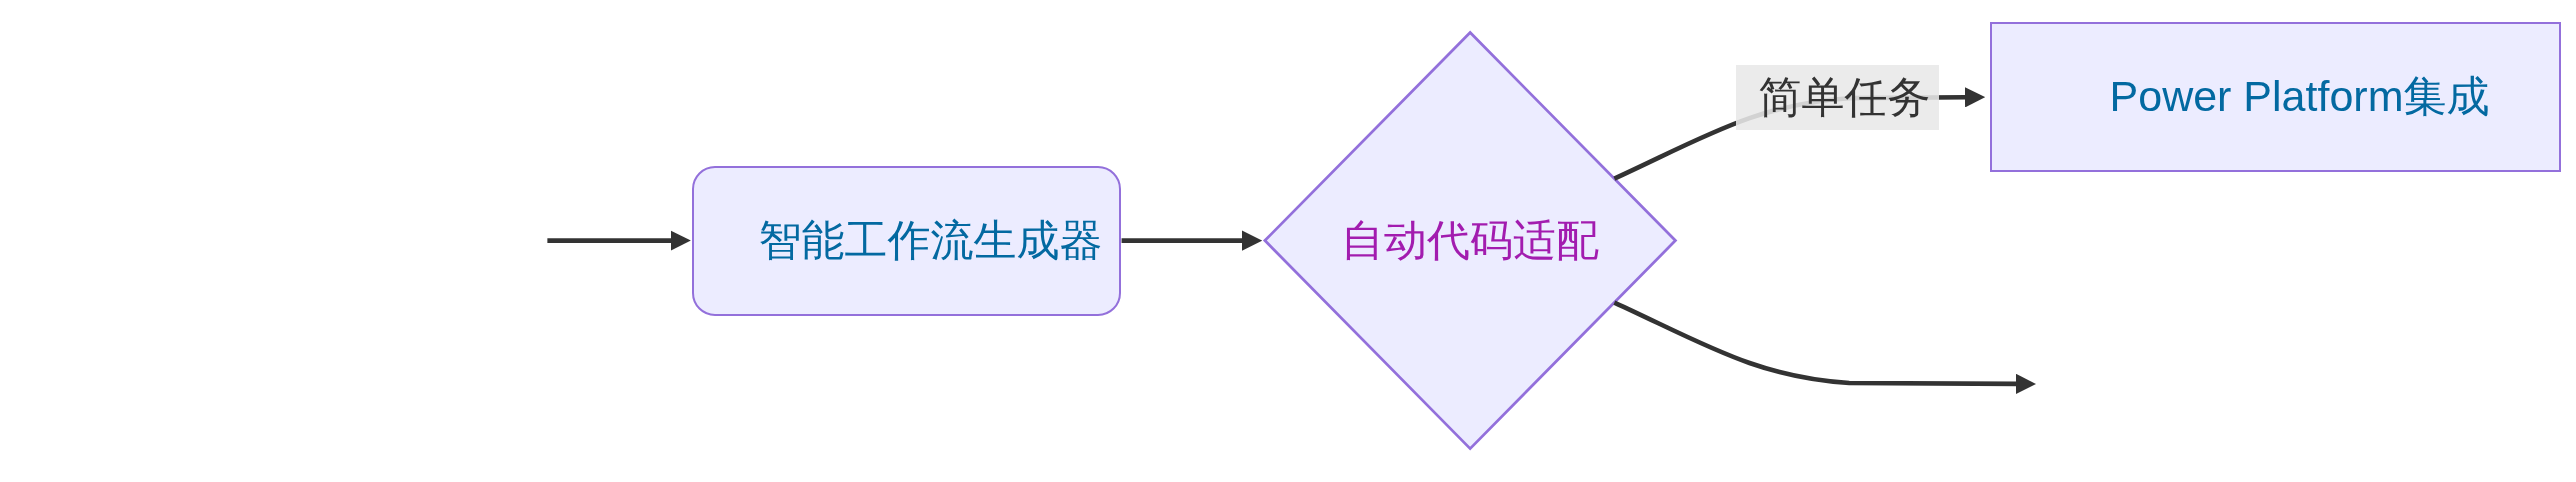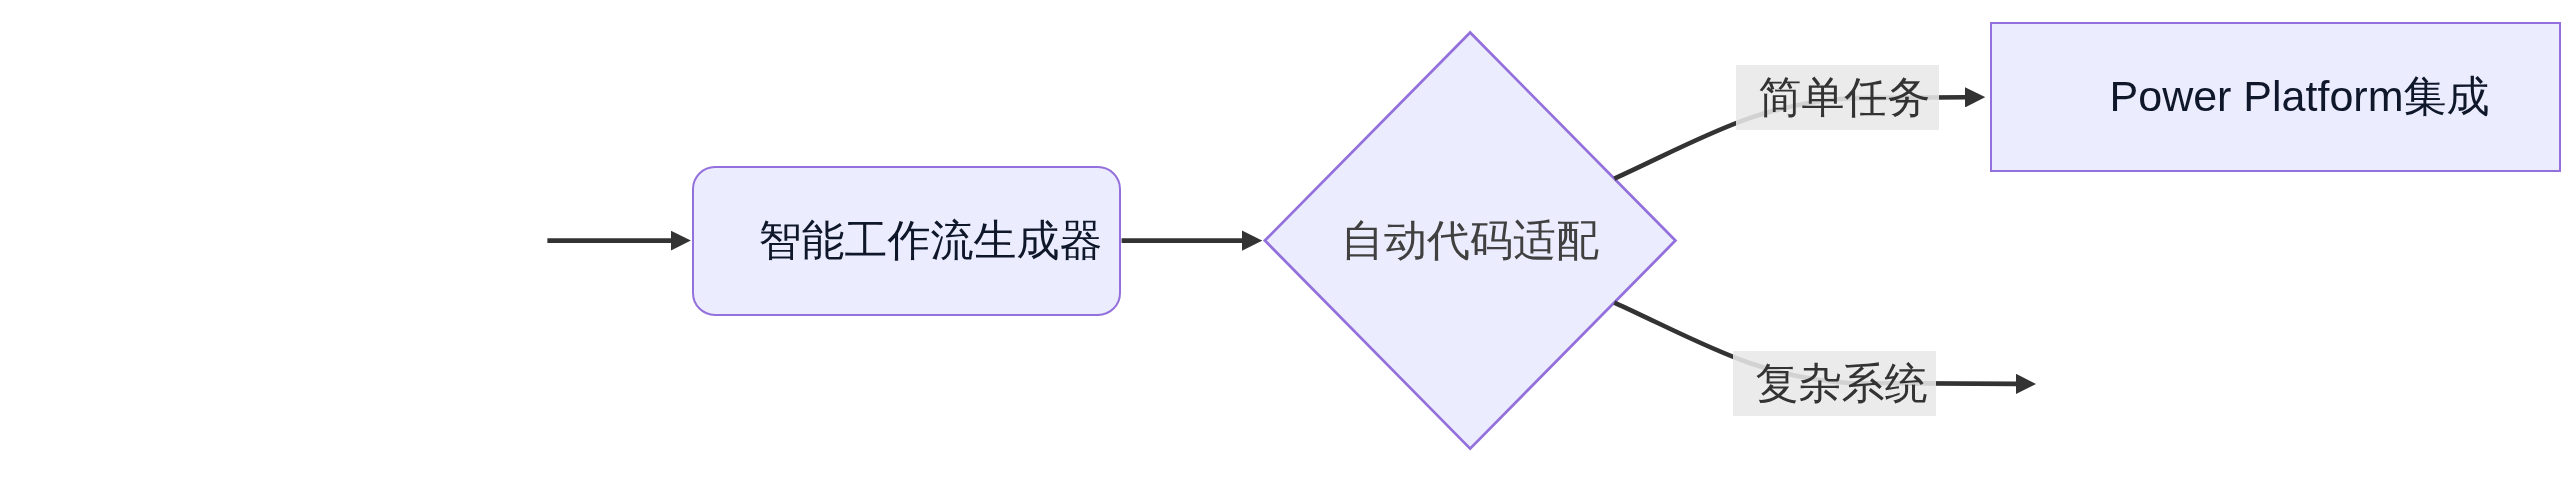--- a/index.html
+++ b/index.html
@@ -14,37 +14,37 @@
   .canvas svg.edge-layer {
     position: absolute;
     left: 0; top: 0;
     width: 2576px; height: 483px;
   }
   .node {
     position: absolute;
     box-sizing: border-box;
     background: #ECECFF;
     border: 2.8px solid #9370DB;
-    color: #0f172a;
+    color: #0369a1;
     font-size: 43px;
     display: flex;
     align-items: center;
     justify-content: center;
     text-align: center;
     white-space: nowrap;
     padding-left: 48px;
   }
   .node-start        { left: 18.5px;   top: 166px; width: 527px; height: 150px; }
   .node-generator    { left: 692px;  top: 166px; width: 429px; height: 150px; border-radius: 23px; }
   .node-power        { left: 1990px; top: 22px;  width: 571px; height: 150px; }
   .node-azure        { left: 2041px; top: 309px; width: 479px; height: 150px; }
   .diamond-text {
     position: absolute;
     left: 1285px; top: 208px; width: 370px; height: 65px;
-    color: #404040; font-size: 43px;
+    color: #a21caf; font-size: 43px;
     display: flex; align-items: center; justify-content: center;
     white-space: nowrap;
   }
   .edge-label {
     position: absolute;
     width: 189px; height: 65px;
     background: rgba(232,232,232,0.88);
     color: #333333; font-size: 43px;
     display: flex; align-items: center; justify-content: center;
     white-space: nowrap;
@@ -79,16 +79,15 @@
 
   <div class="node node-generator">智能工作流生成器</div>
 
   <div class="diamond-text">自动代码适配</div>
 
   <div class="node node-power">Power Platform集成</div>
 
 
   <div class="edge-label edge-label-simple">简单任务</div>
 
-  <div class="edge-label edge-label-complex">复杂系统</div>
 
 </div>
 
 
 </body></html>

